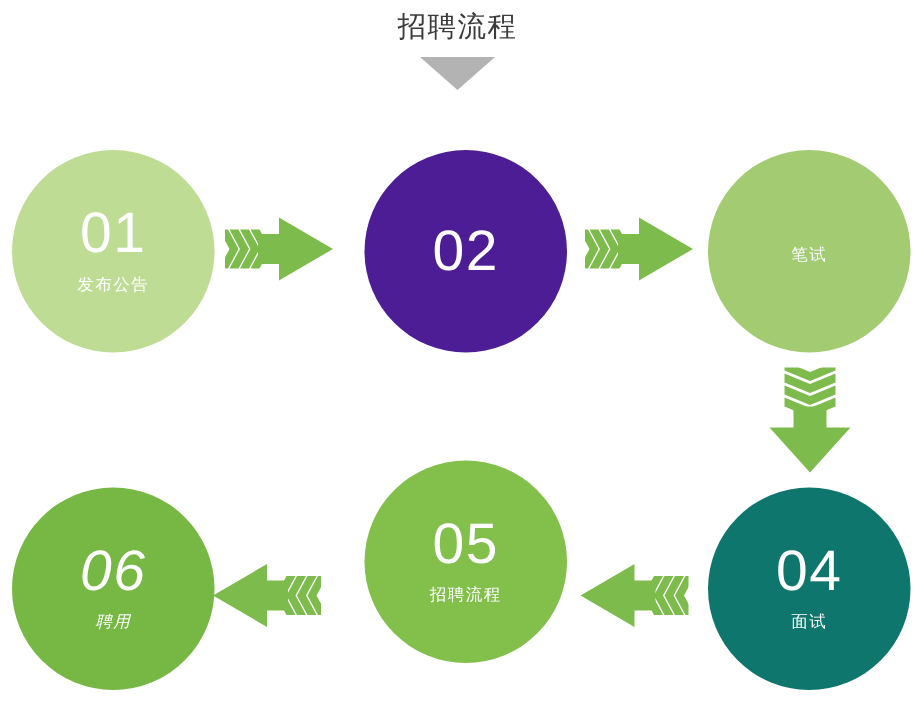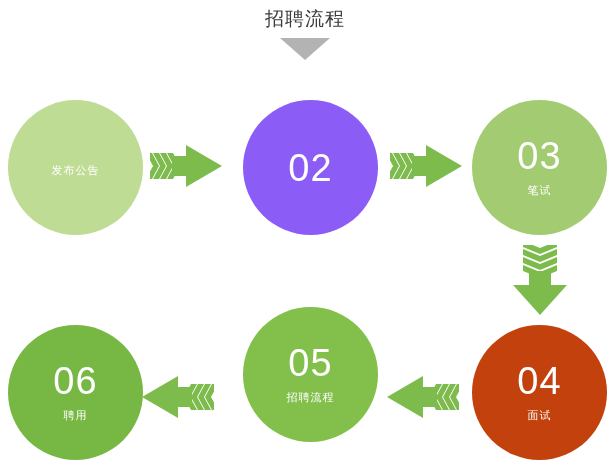--- a/index.html
+++ b/index.html
@@ -67,21 +67,21 @@
     line-height: 20px;
     color: #ffffff;
     letter-spacing: 1px;
   }
 
   #node-1 { left: 8px;   top: 100px; }
   #node-2 { left: 243px; top: 100px; }
   #node-3 { left: 472px; top: 100px; }
   #node-4 { left: 472px; top: 325px; }
   #node-5 { left: 243px; top: 307px; }
-  #node-6 { left: 8px;   top: 325px; }
+  #node-6 { left: 8px;   top: 325px; font-style: italic; }
 
   
   .arrow {
     position: absolute;
   }
   #arrow-1-2 { left: 150px; top: 141px; }
   #arrow-2-3 { left: 390px; top: 141px; }
   #arrow-3-4 { left: 505px; top: 245px; }
   #arrow-4-5 { left: 385px; top: 372px; }
   #arrow-5-6 { left: 140px; top: 372px; }
@@ -90,33 +90,33 @@
 <body>
 
 <div id="stage">
 
   <div id="title-block">
     <div id="page-title" style="color: rgb(59, 59, 59);">招聘流程</div>
     <div id="title-caret" style="border-top-color: rgb(179, 179, 179);"></div>
   </div>
 
   <div class="node" id="node-1" style="background: rgb(190, 220, 148);">
+    <div class="node-num">01</div>
     <div class="node-label">发布公告</div>
   </div>
 
-  <div class="node" id="node-2" style="background: #8b5cf6;">
+  <div class="node" id="node-2" style="background: #4c1d95;">
     <div class="node-num">02</div>
   </div>
 
   <div class="node" id="node-3" style="background: rgb(163, 204, 114);">
-    <div class="node-num">03</div>
     <div class="node-label">笔试</div>
   </div>
 
-  <div class="node" id="node-4" style="background: #c2410c;">
+  <div class="node" id="node-4" style="background: #0f766e;">
     <div class="node-num">04</div>
     <div class="node-label">面试</div>
   </div>
 
   <div class="node" id="node-5" style="background: rgb(130, 191, 75);">
     <div class="node-num">05</div>
     <div class="node-label">招聘流程</div>
   </div>
 
   <div class="node" id="node-6" style="background: rgb(118, 184, 67);">

